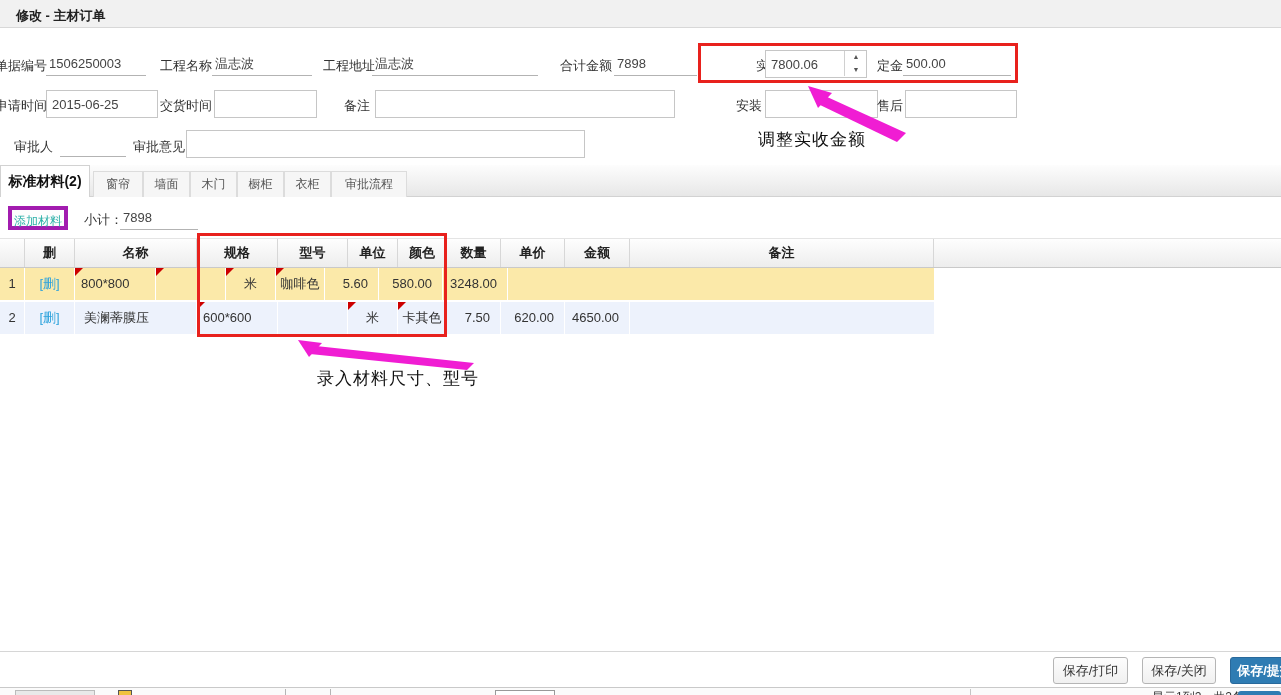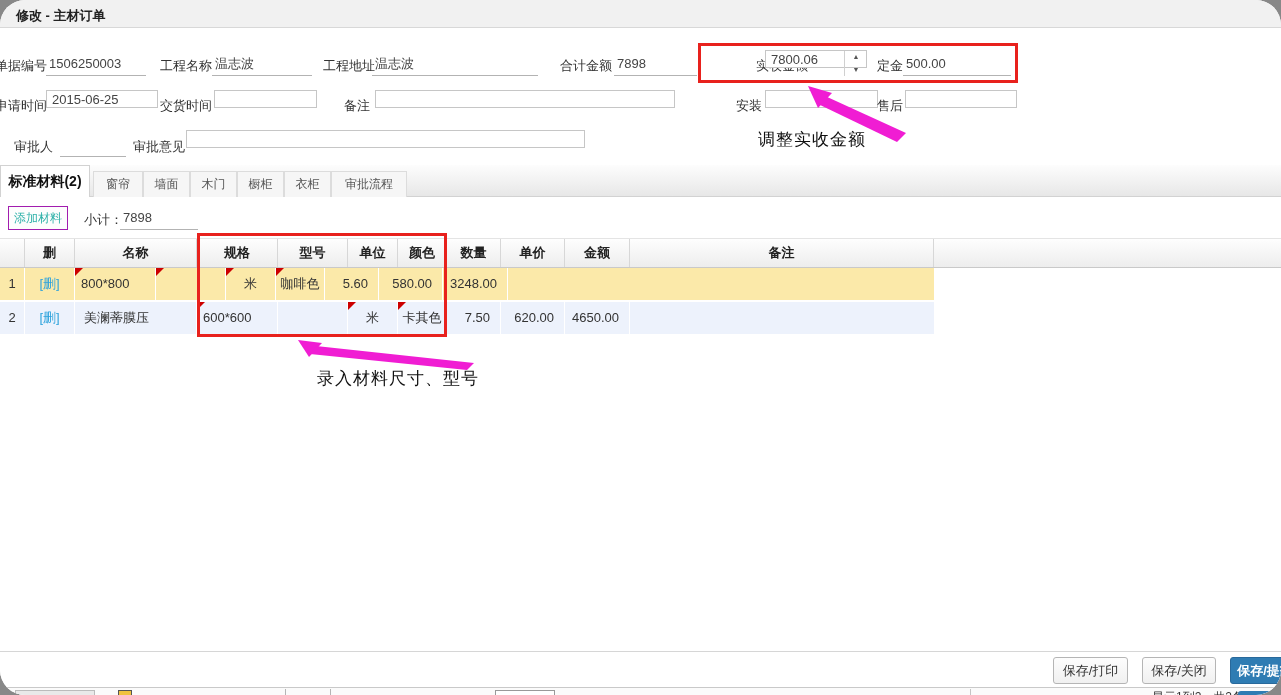--- a/index.html
+++ b/index.html
@@ -1,29 +1,29 @@
 <!DOCTYPE html>
 <html><head>
 <meta charset="utf-8">
 <style>
   * { margin:0; padding:0; box-sizing:border-box; }
   body { background:#888; font-family:"Liberation Sans","DejaVu Sans",sans-serif; }
-  #screen { position:relative; width:1281px; height:695px; background:#fff; overflow:hidden;border-radius:25px; }
+  #screen { position:relative; width:1281px; height:695px; background:#fff; overflow:hidden; }
 
   
   .titlebar { position:absolute; left:0; top:0; width:1281px; height:28px;
     background:#f1f1f1; border-bottom:1px solid #d8d8d8; }
   .titlebar .t { position:absolute; left:16px; top:7px; font-size:13px; font-weight:bold; color:#222; }
 
   
   .lab { position:absolute; font-size:13px; color:#333; white-space:nowrap; }
   .ul-in { position:absolute; height:24px; border:none; border-bottom:1px solid #b3b3b3;
     background:transparent; font-size:13px; color:#444; padding:0 3px; outline:none;
     font-family:"Liberation Sans","DejaVu Sans",sans-serif; }
-  .bx-in { position:absolute; height:18px; border:1px solid #c6c6c6; background:#fff;
+  .bx-in { position:absolute; height:28px; border:1px solid #c6c6c6; background:#fff;
     font-size:13px; color:#444; padding:0 5px; outline:none;
     font-family:"Liberation Sans","DejaVu Sans",sans-serif; }
 
   
   .spin { position:absolute; left:844px; top:51px; width:22px; height:25px;
     border-left:1px solid #d0d0d0; }
   .spin .sb { position:absolute; left:0; width:22px; height:12px; text-align:center;
     font-size:7px; color:#555; line-height:12px; cursor:pointer; user-select:none; }
   .spin .up { top:0; }
   .spin .dn { top:13px; }
@@ -42,21 +42,21 @@
     border-bottom:1px solid #d2d2d2;text-decoration:underline; }
   .tab-active { position:absolute; left:0; top:0; width:90px; height:32px; background:#fff;
     border:1px solid #d2d2d2; border-bottom:none; font-size:14px; font-weight:bold; color:#111;
     text-align:center; line-height:31px; z-index:2; cursor:pointer; }
   .tab { position:absolute; top:6px; height:26px; background:#f6f6f6;
     border:1px solid #dcdcdc; border-bottom:none; font-size:12px; color:#555;
     text-align:center; line-height:25px; cursor:pointer; }
 
   
   .add-btn { position:absolute; left:8px; top:206px; width:60px; height:24px;
-    border:1px solid #a21caf; background:#fdfdfd; color:#2cb0a8; font-size:12px;
+    border:4px solid #a21caf; background:#fdfdfd; color:#2cb0a8; font-size:12px;
     text-align:center; line-height:22px; cursor:pointer; }
 
   
   .thead { position:absolute; left:0; top:238px; width:1281px; height:30px; display:flex;
     background:linear-gradient(180deg,#fefefe 0%,#ededed 100%);
     border-top:1px solid #e4e4e4; border-bottom:1px solid #c9c9c9; }
   .th { font-size:13px; font-weight:bold; color:#222; text-align:center; line-height:28px;
     border-right:1px solid #d7d7d7; overflow:hidden; white-space:nowrap; }
   .tbody { position:absolute; left:0; top:268px; width:934px; }
   .trow { display:flex; width:934px; height:32px; margin-bottom:2px; }

